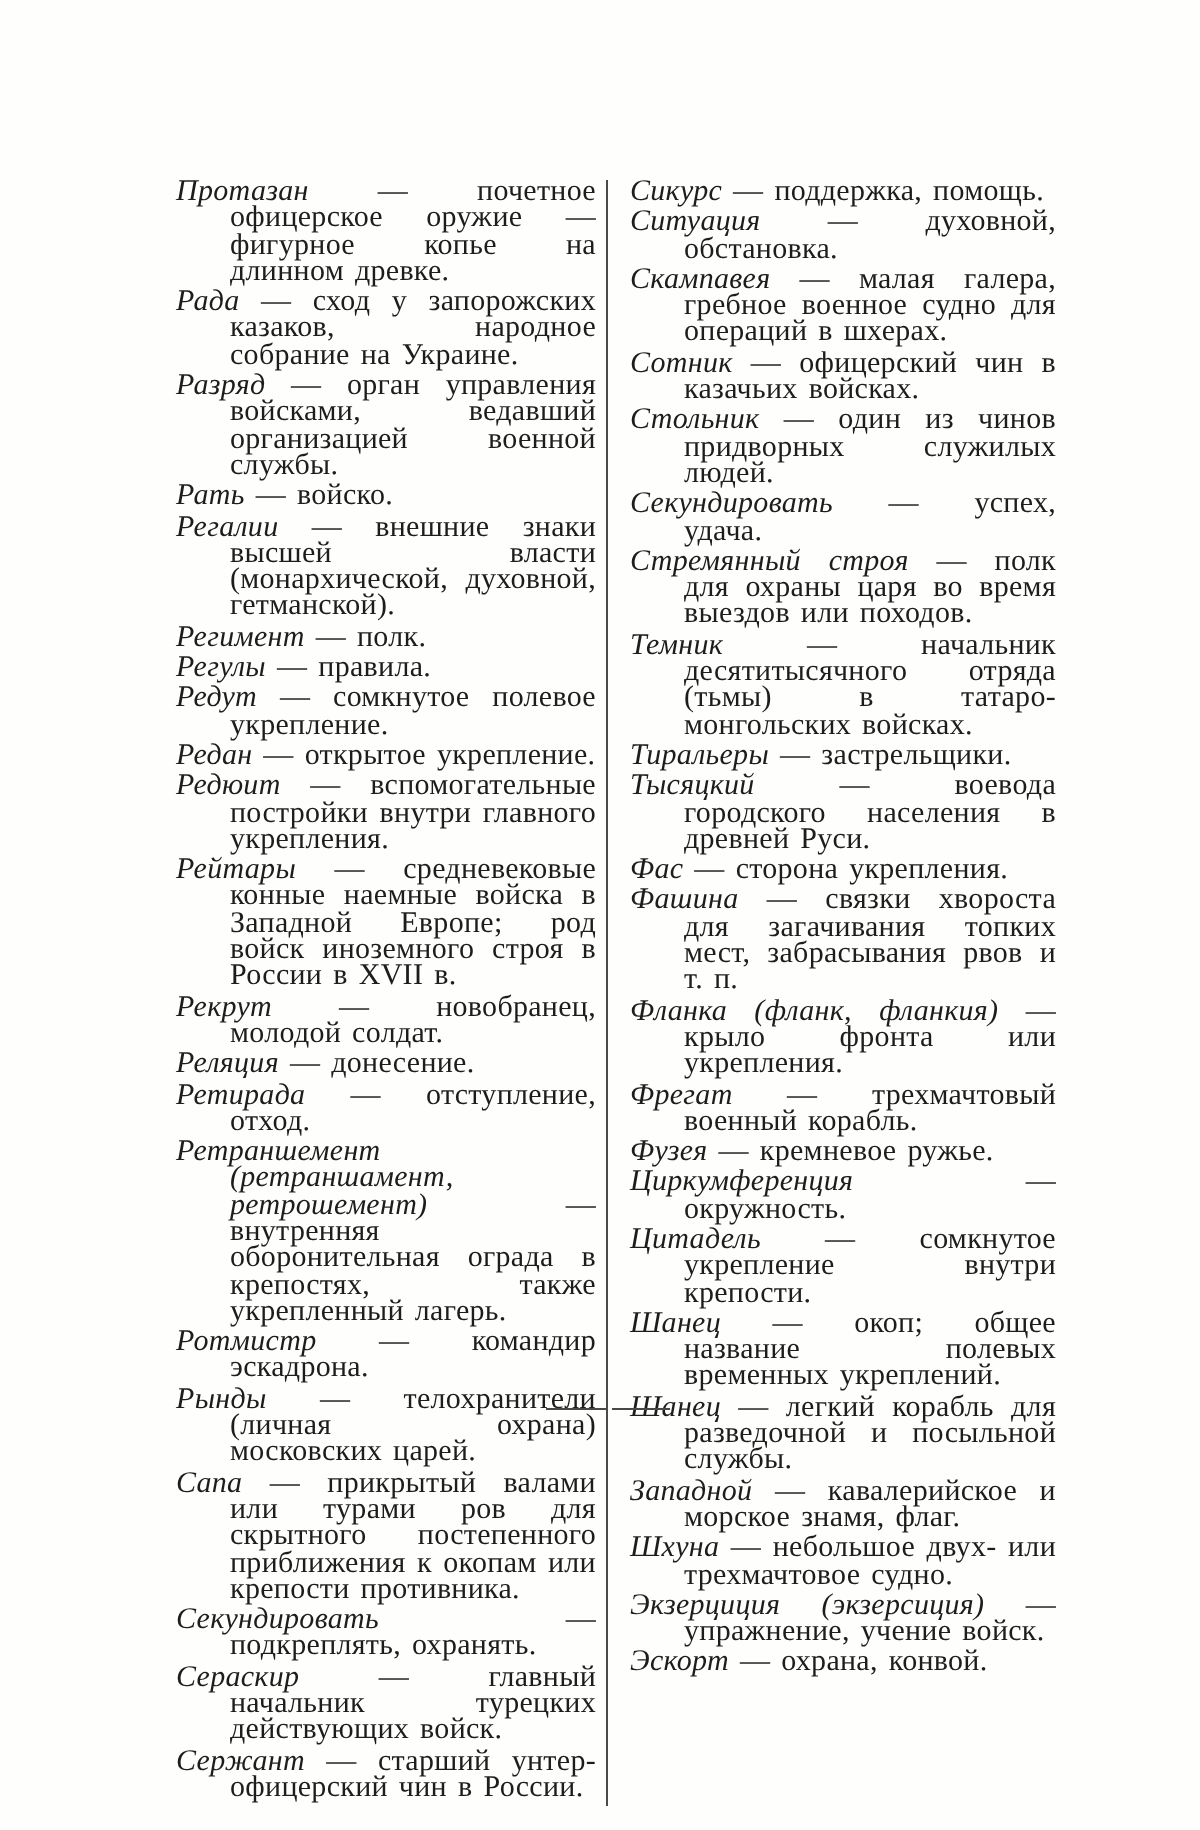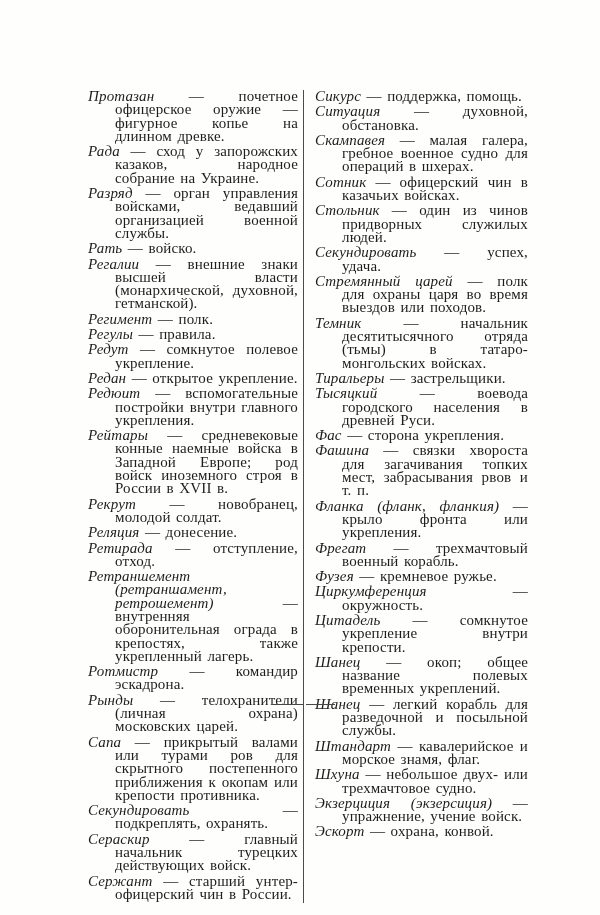--- a/index.html
+++ b/index.html
@@ -92,34 +92,34 @@
         <p class="entry"><span class="term">Сержант</span><span class="def"> — старший унтер-офицерский чин в России.</span></p>
       </div>
     <div class="colrule"></div>
     <div class="column right">
         <p class="entry"><span class="term">Сикурс</span><span class="def"> — поддержка, помощь.</span></p>
         <p class="entry"><span class="term">Ситуация</span><span class="def"> — духовной, обстановка.</span></p>
         <p class="entry"><span class="term">Скампавея</span><span class="def"> — малая галера, гребное военное судно для операций в шхерах.</span></p>
         <p class="entry"><span class="term">Сотник</span><span class="def"> — офицерский чин в казачьих войсках.</span></p>
         <p class="entry"><span class="term">Стольник</span><span class="def"> — один из чинов придворных служилых людей.</span></p>
         <p class="entry"><span class="term">Секундировать</span><span class="def"> — успех, удача.</span></p>
-        <p class="entry"><span class="term">Стремянный царей</span><span class="def"> — полк для охраны царя во время выездов или походов.</span></p>
+        <p class="entry"><span class="term">Стремянный строя</span><span class="def"> — полк для охраны царя во время выездов или походов.</span></p>
         <p class="entry"><span class="term">Темник</span><span class="def"> — начальник десятитысячного отряда (тьмы) в татаро-монгольских войсках.</span></p>
         <p class="entry"><span class="term">Тиральеры</span><span class="def"> — застрельщики.</span></p>
         <p class="entry"><span class="term">Тысяцкий</span><span class="def"> — воевода городского населения в древней Руси.</span></p>
         <p class="entry"><span class="term">Фас</span><span class="def"> — сторона укрепления.</span></p>
         <p class="entry"><span class="term">Фашина</span><span class="def"> — связки хвороста для загачивания топких мест, забрасывания рвов и т. п.</span></p>
         <p class="entry"><span class="term">Фланка (фланк, фланкия)</span><span class="def"> — крыло фронта или укрепления.</span></p>
         <p class="entry"><span class="term">Фрегат</span><span class="def"> — трехмачтовый военный корабль.</span></p>
         <p class="entry"><span class="term">Фузея</span><span class="def"> — кремневое ружье.</span></p>
         <p class="entry"><span class="term">Циркумференция</span><span class="def"> — окружность.</span></p>
         <p class="entry"><span class="term">Цитадель</span><span class="def"> — сомкнутое укрепление внутри крепости.</span></p>
         <p class="entry"><span class="term">Шанец</span><span class="def"> — окоп; общее название полевых временных укреплений.</span></p>
         <p class="entry"><span class="term">Шанец</span><span class="def"> — легкий корабль для разведочной и посыльной службы.</span></p>
-        <p class="entry"><span class="term">Штандарт</span><span class="def"> — кавалерийское и морское знамя, флаг.</span></p>
+        <p class="entry"><span class="term">Западной</span><span class="def"> — кавалерийское и морское знамя, флаг.</span></p>
         <p class="entry"><span class="term">Шхуна</span><span class="def"> — небольшое двух- или трехмачтовое судно.</span></p>
         <p class="entry"><span class="term">Экзерциция (экзерсиция)</span><span class="def"> — упражнение, учение войск.</span></p>
         <p class="entry"><span class="term">Эскорт</span><span class="def"> — охрана, конвой.</span></p>
       </div>
   </div>
   <div class="end-divider">
     <span class="seg"></span>
     <span class="seg"></span>
   </div>
 </div>

